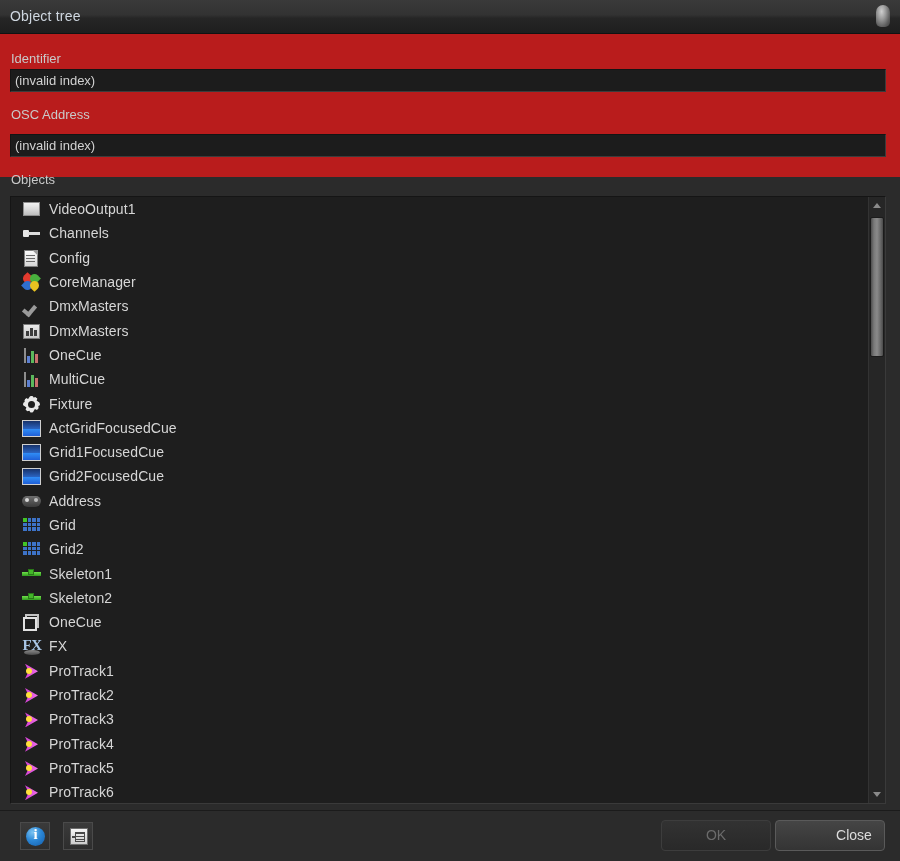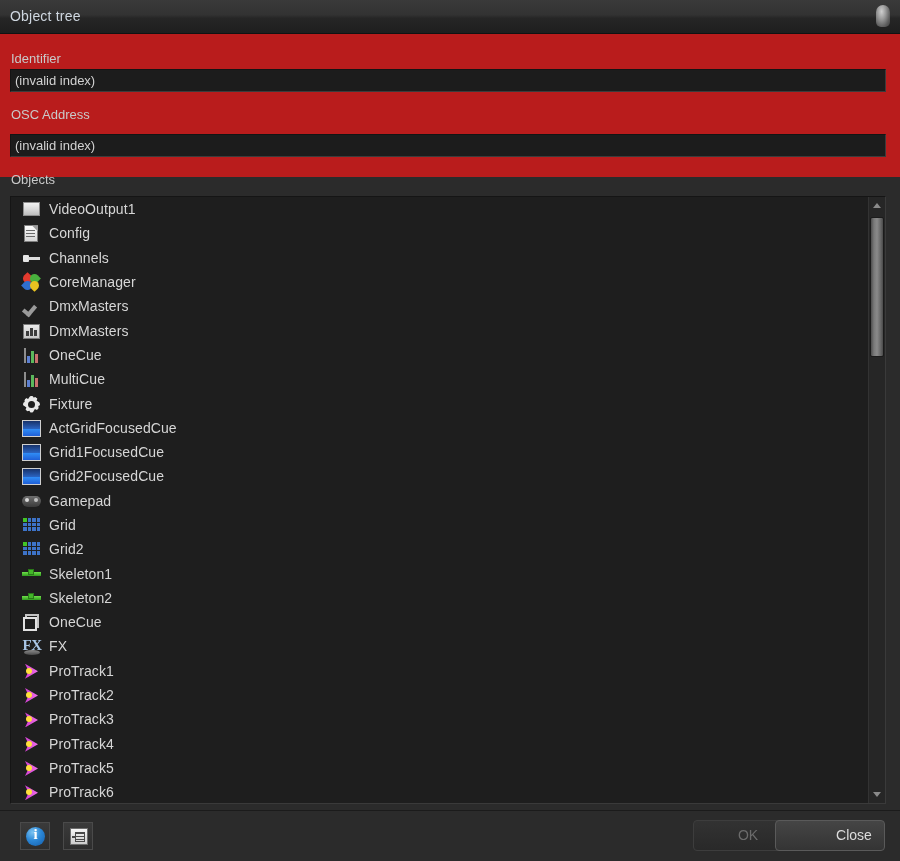--- a/index.html
+++ b/index.html
@@ -444,21 +444,20 @@
     font-family: "Liberation Sans", sans-serif;
     text-align: center;
     line-height: 29px;
     cursor: pointer;
   }
   .btn-ok {
     left: 661px;
     background: linear-gradient(to bottom,#323232,#292929);
     border: 1px solid #3d3d3d;
     color: #6b6b6b;
-    margin-left: 32px;
   }
   .btn-close {
     left: 775px;
     background: linear-gradient(to bottom,#454545,#343434);
     border: 1px solid #5a5a5a;
     color: #dcdcdc;
     padding-left: 48px;
   }
 </style>
 </head>
@@ -486,32 +485,32 @@
   <div class="listbox">
     <div class="list-viewport" id="list-viewport">
         <div class="list-row">
           <span class="row-icon">
             <span class="ic ic-video"></span>
           </span>
           <span class="row-label">VideoOutput1</span>
         </div>
         <div class="list-row">
           <span class="row-icon">
+            <span class="ic ic-chan-body"></span>
+            <span class="ic ic-chan-line"></span>
+          </span>
+          <span class="row-label">Channels</span>
+        </div>
+        <div class="list-row">
+          <span class="row-icon">
             <span class="ic ic-doc"></span>
             <span class="ic ic-doc-fold"></span>
             <span class="ic ic-doc-lines"></span>
           </span>
           <span class="row-label">Config</span>
-        </div>
-        <div class="list-row">
-          <span class="row-icon">
-            <span class="ic ic-chan-body"></span>
-            <span class="ic ic-chan-line"></span>
-          </span>
-          <span class="row-label">Channels</span>
         </div>
         <div class="list-row">
           <span class="row-icon">
             <span class="ic leaf leaf-r"></span>
             <span class="ic leaf leaf-g"></span>
             <span class="ic leaf leaf-b"></span>
             <span class="ic leaf leaf-y"></span>
           </span>
           <span class="row-label">CoreManager</span>
         </div>
@@ -576,21 +575,21 @@
         <div class="list-row">
           <span class="row-icon">
             <span class="ic ic-bluetile"></span>
           </span>
           <span class="row-label">Grid2FocusedCue</span>
         </div>
         <div class="list-row">
           <span class="row-icon">
             <span class="ic ic-pad"></span>
           </span>
-          <span class="row-label">Gamepad</span>
+          <span class="row-label">Address</span>
         </div>
         <div class="list-row">
           <span class="row-icon">
             <span class="ic ic-grid">
               <i style="left:0px;top:0px;background:#42c425;"></i>
               <i style="left:4.6px;top:0px;"></i>
               <i style="left:9.2px;top:0px;"></i>
               <i style="left:13.799999999999999px;top:0px;"></i>
               <i style="left:0px;top:4.6px;"></i>
               <i style="left:4.6px;top:4.6px;"></i>

